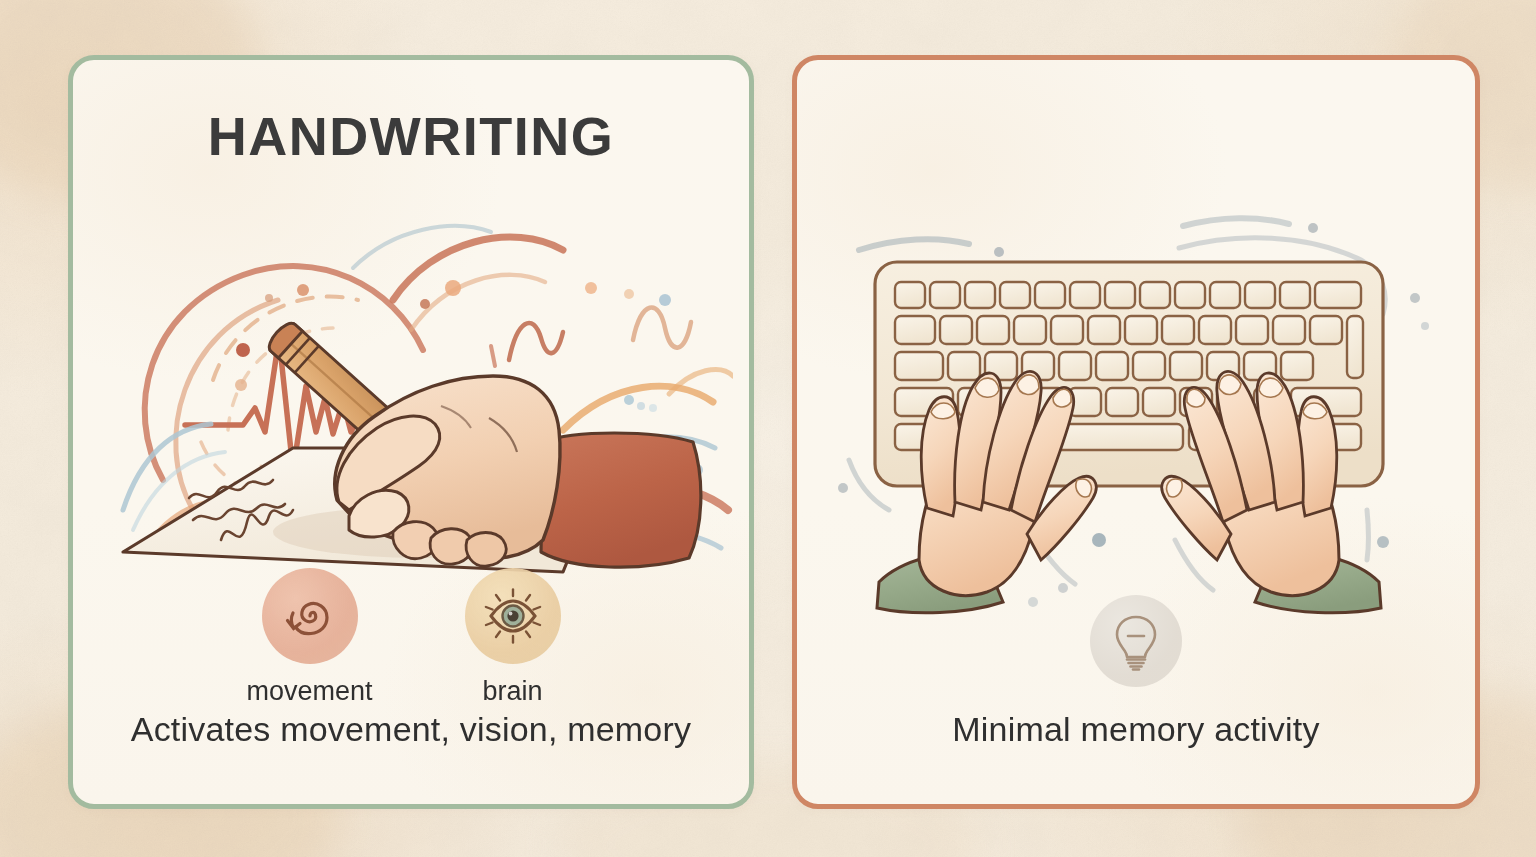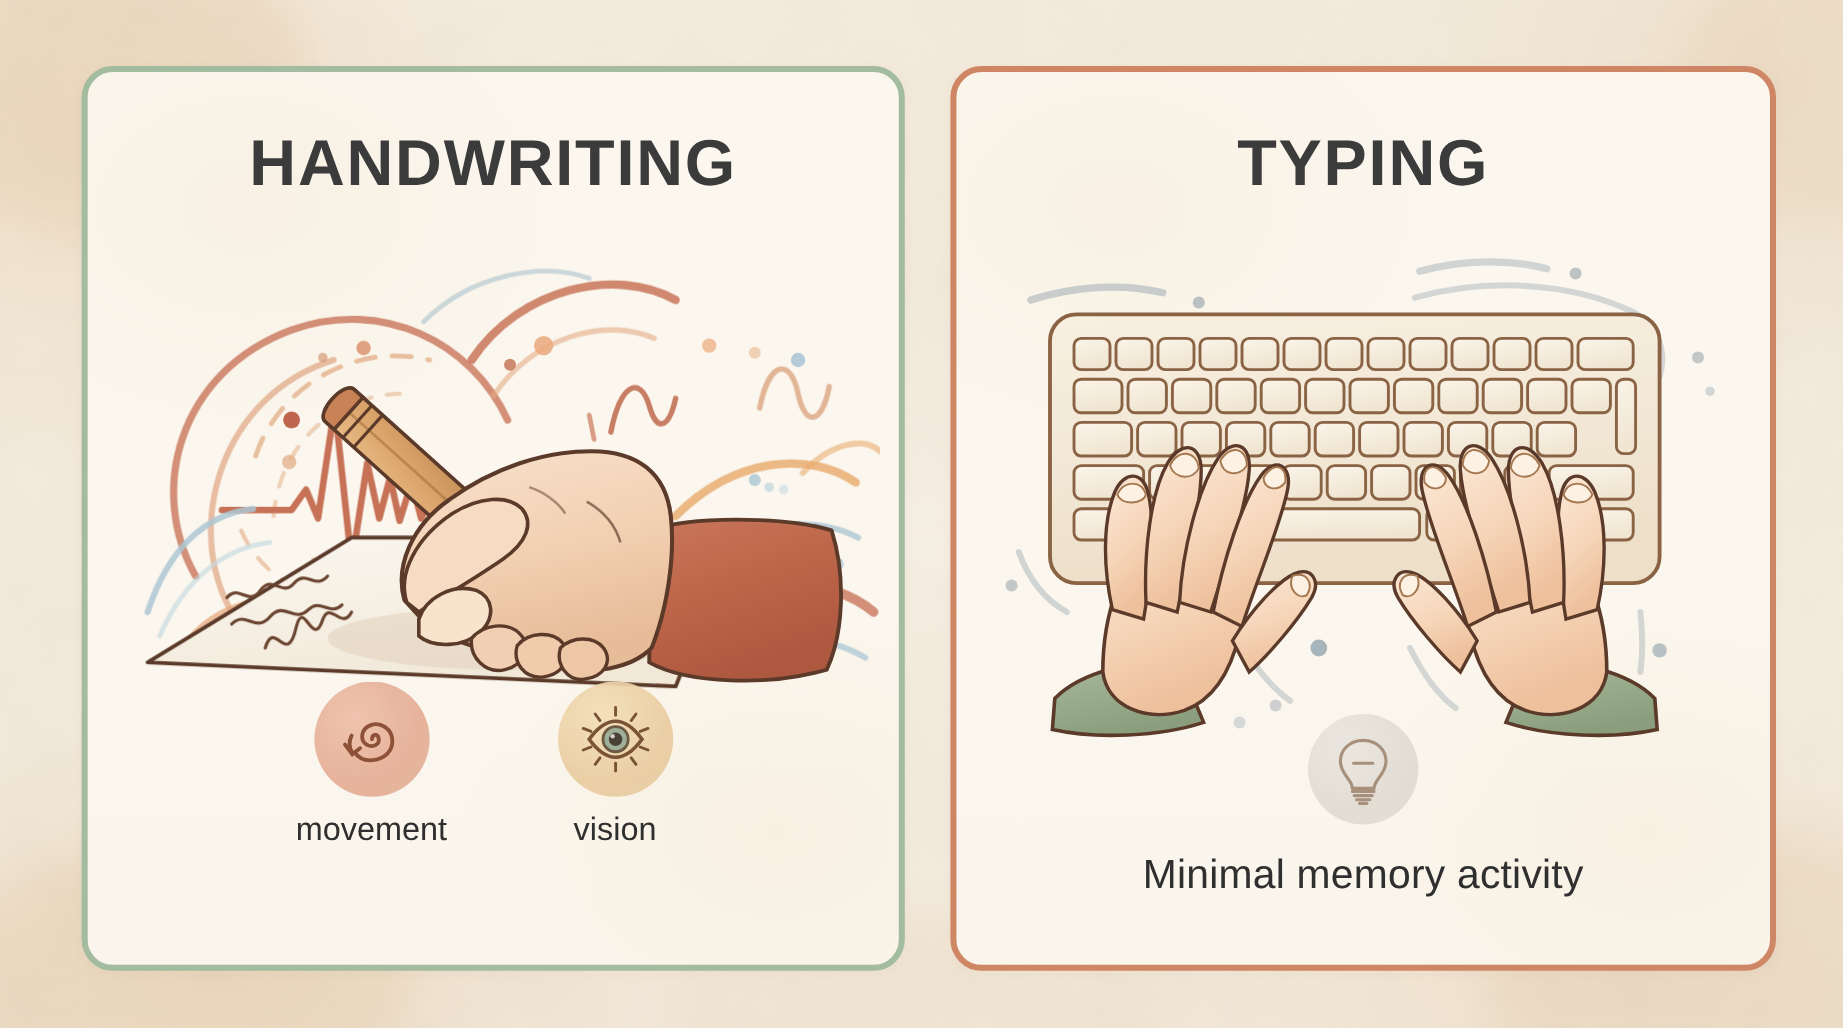--- a/index.html
+++ b/index.html
@@ -349,31 +349,31 @@
               <path d="M49 11 L45 16.5"></path>
               <path d="M15 53 L19 47.5"></path>
               <path d="M49 53 L45 47.5"></path>
               <path d="M5 23 L11.5 25.5"></path>
               <path d="M59 23 L52.5 25.5"></path>
               <path d="M5 41 L11.5 38.5"></path>
               <path d="M59 41 L52.5 38.5"></path>
             </g>
           </svg>
         </div>
-        <div class="icon-label">vision</div>
+        <div class="icon-label">brain</div>
       </div>
 
 
     </div>
 
+    <div class="card-caption">Activates movement, vision, memory</div>
   </div>
 
   <div class="card" id="card-typing">
 
-    <div class="card-title">TYPING</div>
 
     <div class="illus" id="illus-typing">
       <svg width="620" height="420" viewBox="0 0 620 420">
         <defs>
           <linearGradient id="kbGrad" x1="0" y1="0" x2="0.2" y2="1">
             <stop offset="0%" stop-color="#f7efe0"></stop>
             <stop offset="60%" stop-color="#f2e7d4"></stop>
             <stop offset="100%" stop-color="#eddfc8"></stop>
           </linearGradient>
           <linearGradient id="keyGrad" x1="0" y1="0" x2="0.3" y2="1">

